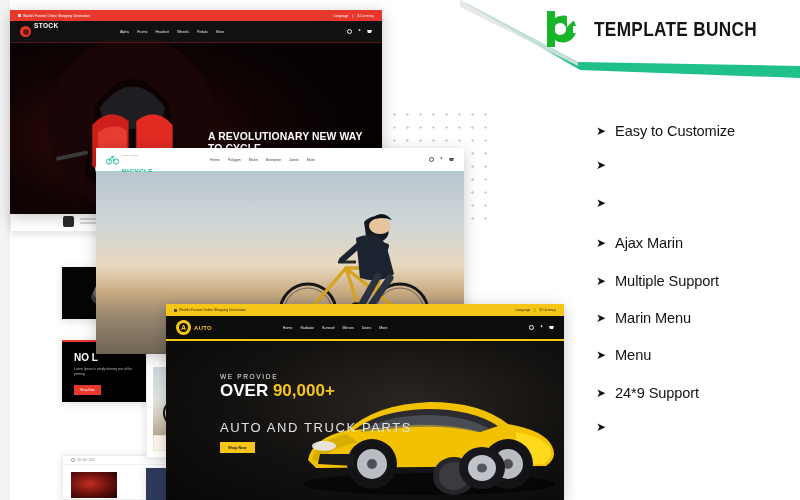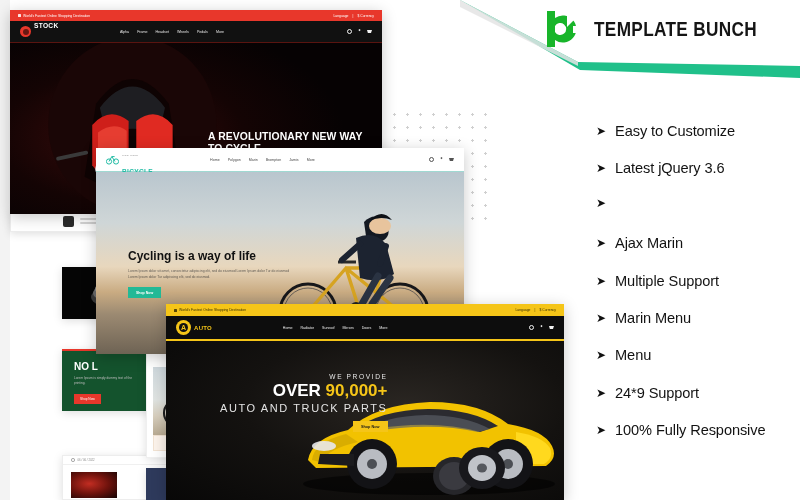--- a/index.html
+++ b/index.html
@@ -142,41 +142,41 @@
   #win-auto .brand-badge{ width:15px; height:15px; background:#f5c518; }
   #win-auto .brand-badge::after{ inset:3px; background:#111; }
   #win-auto .brand-badge .gearletter{
       position:absolute; inset:0; display:flex; align-items:center; justify-content:center;
       font-size:7px; font-weight:bold; color:#f5c518; z-index:2; }
   #win-auto .brand-name{ color:#f5c518; font-size:6px; }
   #win-auto .navmenu span{ color:#ededed; }
   #win-auto .navicons i{ background:#fff; }
   #win-auto .hero{ height:159px;
       background:radial-gradient(ellipse 90% 100% at 60% 40%, #2a2622 0%, #141210 45%, #050505 100%); }
-  #win-auto .hero-copy{ left:54px; top:32px;text-align:right; }
+  #win-auto .hero-copy{ left:54px; top:32px; }
   #win-auto .kicker{ font-size:6.6px; letter-spacing:1.6px; color:#e8e8e8; }
   #win-auto .big{ font-size:17px; font-weight:bold; color:#fff; line-height:1.05; margin-top:2px; }
   #win-auto .big em{ font-style:normal; color:#f5c518; }
-  #win-auto .sub{ font-size:11px; letter-spacing:1.6px; color:#e3e3e3; margin-top:2px; }
+  #win-auto .sub{ font-size:13px; letter-spacing:1.6px; color:#e3e3e3; margin-top:20px; }
   #win-auto .hero-btn{ margin-top:7px; background:#f5c518; color:#1a1a1a;
                        font-size:3.8px; padding:3.5px 8px; }
 
   
   .frag{ position:absolute; background:#fff; box-shadow:0 2px 9px rgba(0,0,0,.13); }
   #frag-a{ left:10px; top:210px; width:170px; height:22px; z-index:6;
            display:flex; align-items:center; gap:6px; padding-left:52px;
            border:1px solid #ececec; }
   #frag-a .fico{ width:11px; height:11px; background:#2b2b2b; border-radius:2px; }
   #frag-a .flines{ display:flex; flex-direction:column; gap:2px; }
   #frag-a .flines i{ display:block; height:2px; background:#d4d4d4; border-radius:1px; }
 
   #frag-b{ left:62px; top:267px; width:110px; height:52px; z-index:6;
            background:#050505; }
-  #frag-c{ left:62px; top:349px; width:118px; height:62px; z-index:6;
-           background:#14532d; border-top:2.5px solid #e8372b; }
+  #frag-c{ left:62px; top:340px; width:118px; height:62px; z-index:6;
+           background:#000000; border-top:2.5px solid #e8372b; }
   #frag-c .fc-h{ color:#fff; font-weight:bold; font-size:10px; margin:10px 0 0 12px; }
   #frag-c .fc-p{ color:#bdbdbd; font-size:3.2px; margin:4px 0 0 12px; line-height:1.5; width:70px; }
   #frag-c .fc-b{ display:inline-block; background:#e8372b; color:#fff; font-size:3.2px;
                  padding:3px 6px; margin:5px 0 0 12px; }
 
   #frag-d{ left:62px; top:455px; width:120px; height:45px; z-index:6;
            border:1px solid #ededed; }
   #frag-d .fd-bar{ height:9px; display:flex; align-items:center; gap:3px;
                    padding-left:8px; border-bottom:1px solid #f0f0f0; }
   #frag-d .fd-dot{ width:3.5px; height:3.5px; border:1px solid #9a9a9a; border-radius:50%; }
@@ -351,25 +351,20 @@
       <path d="M48 112 L86 68 L140 112 M86 68 L122 68 M100 112 L86 68 M112 112 L122 68" stroke="#d6a321" stroke-width="3.4" fill="none"></path>
       <path d="M78 62 L96 62" stroke="#2a2a2a" stroke-width="3"></path>
       <circle cx="96" cy="108" r="6" fill="#222"></circle>
       <path d="M104 22 q12 -12 22 2 q6 10 -2 16 q-10 6 -18 -4 z" fill="#141922"></path>
       <path d="M96 38 q18 -8 30 6 l8 30 q-14 10 -34 4 z" fill="#1c2330"></path>
       <path d="M100 44 L82 60 M126 46 L120 64" stroke="#1c2330" stroke-width="6" stroke-linecap="round"></path>
       <path d="M118 76 L102 104 M130 78 L112 104" stroke="#2a3342" stroke-width="7" stroke-linecap="round"></path>
       <ellipse cx="120" cy="26" rx="11" ry="8" fill="#e8c49d"></ellipse>
       <path d="M110 20 q12 -12 22 0 q-10 -4 -22 0 z" fill="#0e1116"></path>
     </svg>
-    <div class="hero-copy">
-      <div class="hero-h">Cycling is a way of life</div>
-      <div class="hero-p">Lorem Ipsum dolor sit amet, consectetur adipiscing elit, sed do eiusmod Lorem Ipsum dolor Tur do eiusmod Lorem Ipsum dolor Tur adipiscing elit, sed do eiusmod.</div>
-      <div class="hero-btn">Shop Now</div>
-    </div>
   </div>
 </div>
 
 <div class="site" id="win-auto">
   <div class="topbar">
     <div class="tl">
       <span class="tiny-ico"></span>
       <span>World's Fastest Online Shopping Destination</span>
     </div>
     <div class="tr">
@@ -452,21 +447,20 @@
   <span class="logo-text">TEMPLATE BUNCH</span>
 </div>
 
 <div class="features">
   <div class="feature">
     <span class="arrow">➤</span>
     <span class="flabel">Easy to Customize</span>
   </div>
   <div class="feature">
     <span class="arrow">➤</span>
-    <span class="flabel">Latest jQuery 3.6</span>
   </div>
   <div class="feature">
     <span class="arrow">➤</span>
   </div>
   <div class="feature">
     <span class="arrow">➤</span>
     <span class="flabel">Ajax Marin</span>
   </div>
   <div class="feature">
     <span class="arrow">➤</span>
@@ -479,15 +473,14 @@
   <div class="feature">
     <span class="arrow">➤</span>
     <span class="flabel">Menu</span>
   </div>
   <div class="feature">
     <span class="arrow">➤</span>
     <span class="flabel">24*9 Support</span>
   </div>
   <div class="feature">
     <span class="arrow">➤</span>
-    <span class="flabel">100% Fully Responsive</span>
   </div>
 </div>
 
 </body></html>

